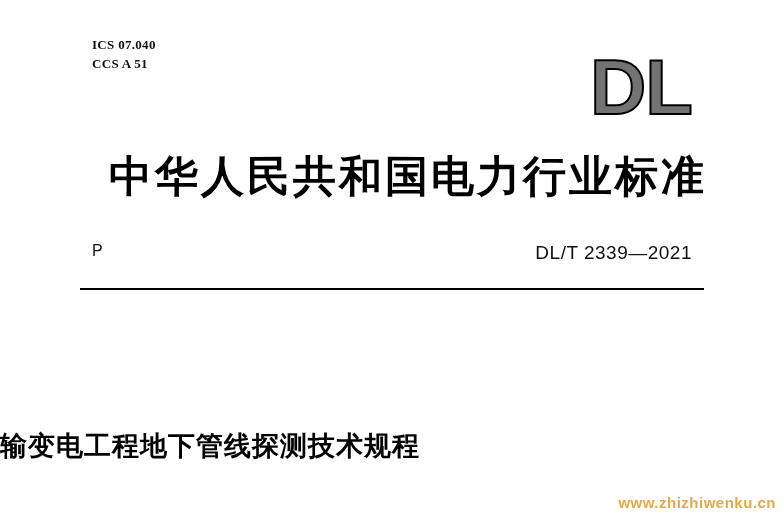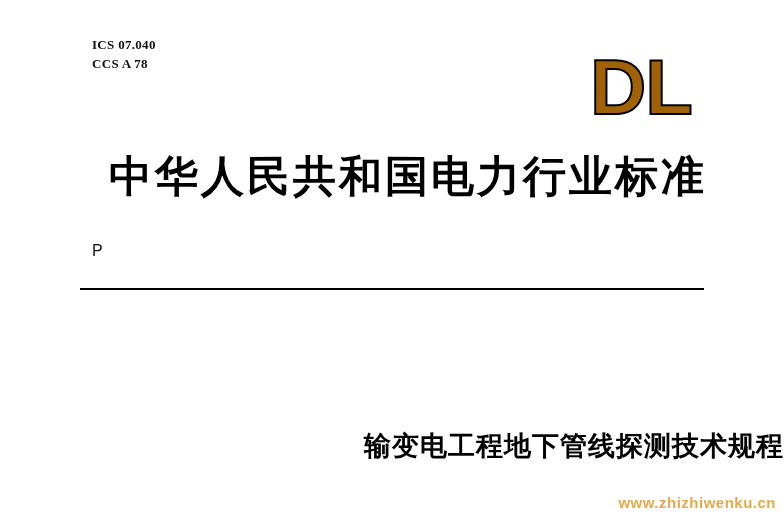--- a/index.html
+++ b/index.html
@@ -41,21 +41,21 @@
   
   .dl-logo {
     position: absolute;
     right: 92px;
     top: 52px;
     font-family: "Liberation Sans", sans-serif;
     font-weight: bold;
     font-size: 78px;
     line-height: 0.92;
     letter-spacing: -1px;
-    color: #a16207;
+    color: #737373;
     -webkit-text-stroke: 2px #000000;
   }
 
   
   .cn-standard-title {
     position: absolute;
     left: 0;
     right: 0;
     top: 148px;
     text-align: center;
@@ -104,21 +104,21 @@
     height: 2px;
     background: #000000;
   }
 
   
   .doc-title-cn {
     position: absolute;
     left: 0;
     right: 0;
     top: 428px;
-    text-align: right;
+    text-align: left;
     font-family: "DejaVu Sans", "Liberation Sans", sans-serif;
     font-weight: bold;
     font-size: 27px;
     letter-spacing: 1px;
     color: #000000;
     white-space: nowrap;
   }
   .doc-title-en {
     position: absolute;
     left: 0;
@@ -147,29 +147,30 @@
     pointer-events: none;
   }
 </style>
 </head>
 <body>
 
 <div class="page">
 
   <div class="ics-block">
     <div class="ics-line">ICS 07.040</div>
-    <div class="ics-line">CCS A 78</div>
+    <div class="ics-line">CCS A 51</div>
   </div>
 
   <div class="dl-logo">DL</div>
 
   <div class="cn-standard-title">中华人民共和国电力行业标准</div>
 
   <div class="desig-row">
     <div class="desig-left">P</div>
+    <div class="desig-right">DL/T  2339—2021</div>
   </div>
 
   <div class="rule"></div>
 
   <div class="doc-title-cn">输变电工程地下管线探测技术规程</div>
 
   <div class="watermark">www.zhizhiwenku.cn</div>
 
 </div>
 

